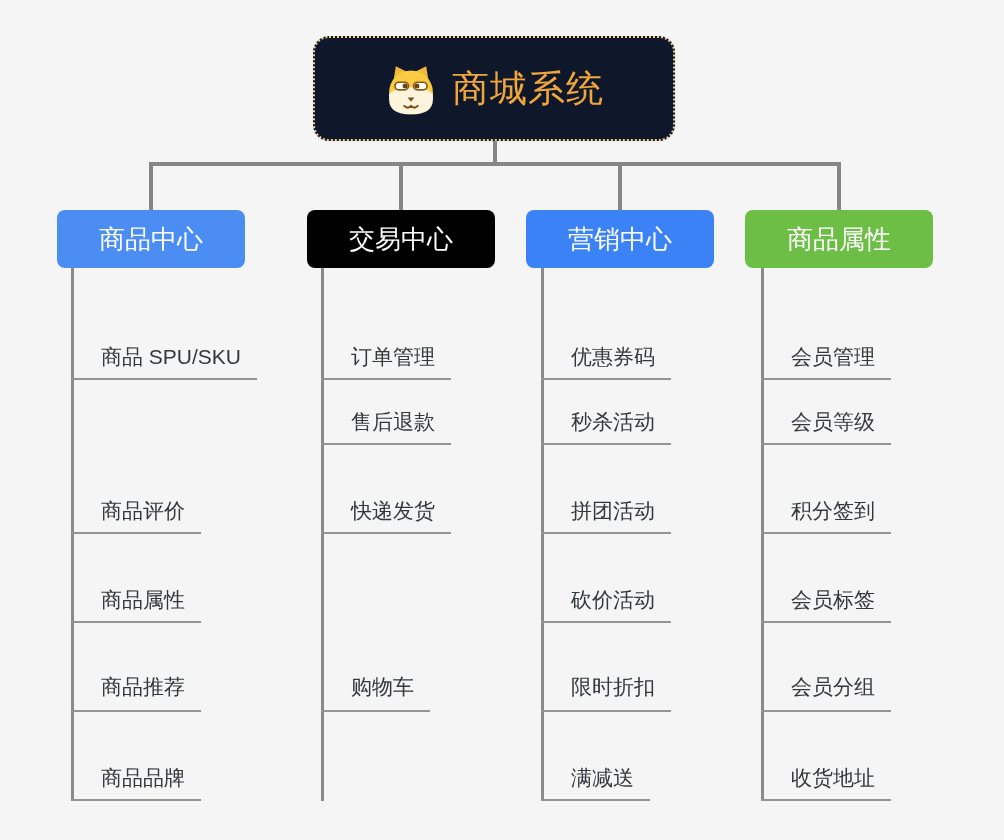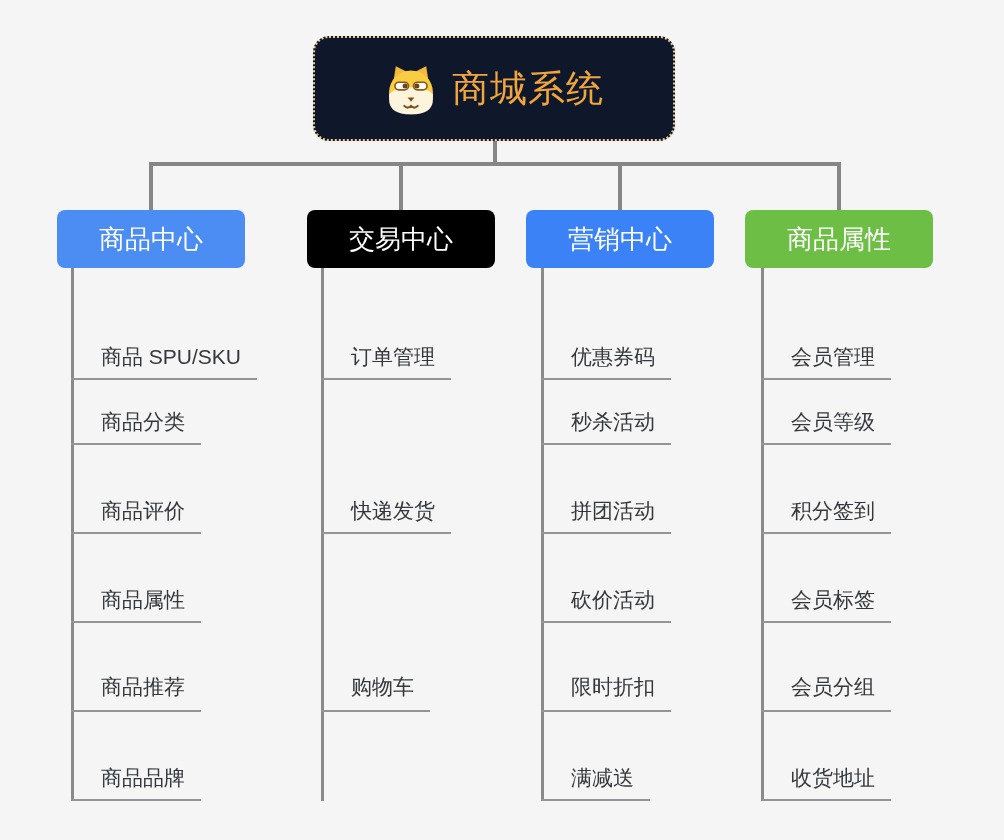--- a/index.html
+++ b/index.html
@@ -108,27 +108,27 @@
     </svg>
     <span class="root-label">商城系统</span>
   </div>
 
   <div class="branch-node b1" style="background: rgb(75, 141, 243);">商品中心</div>
   <div class="branch-node b2" style="background: #000000;">交易中心</div>
   <div class="branch-node b3" style="background: #3b82f6;">营销中心</div>
   <div class="branch-node b4" style="background: rgb(109, 190, 69);">商品属性</div>
 
   <div class="leaf c1 r1">商品 SPU/SKU</div>
-  <div class="leaf c1 r2">商品分类</div>
   <div class="leaf c1 r3">商品评价</div>
   <div class="leaf c1 r4">商品属性</div>
   <div class="leaf c1 r5">商品推荐</div>
   <div class="leaf c1 r6">商品品牌</div>
 
   <div class="leaf c2 r1">订单管理</div>
+  <div class="leaf c2 r2">售后退款</div>
   <div class="leaf c2 r3">快递发货</div>
   <div class="leaf c2 r5">购物车</div>
 
   <div class="leaf c3 r1">优惠券码</div>
   <div class="leaf c3 r2">秒杀活动</div>
   <div class="leaf c3 r3">拼团活动</div>
   <div class="leaf c3 r4">砍价活动</div>
   <div class="leaf c3 r5">限时折扣</div>
   <div class="leaf c3 r6">满减送</div>
 

